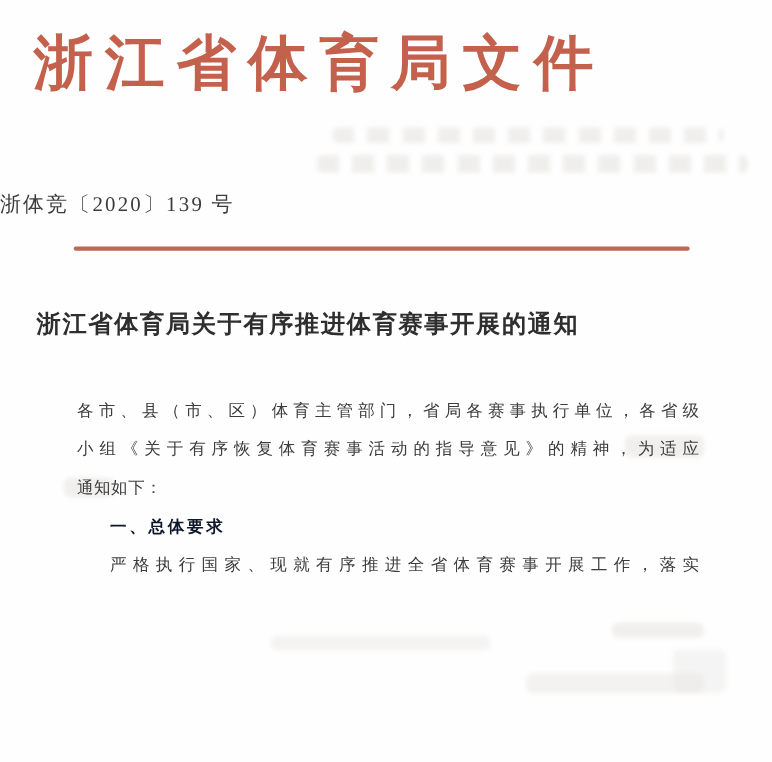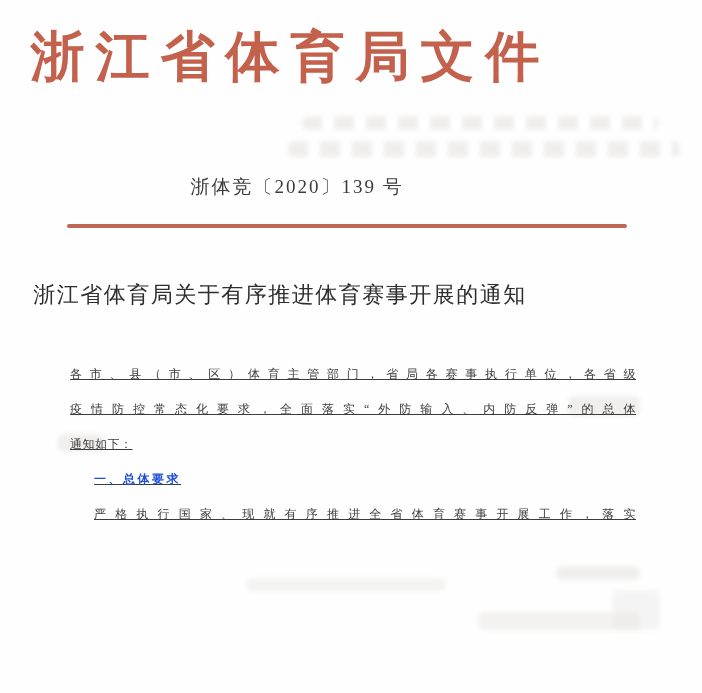--- a/index.html
+++ b/index.html
@@ -44,60 +44,59 @@
   .bleed-r2{top:141px;left:288px;width:392px;height:16px;}
   .bleed-b1{top:396px;left:568px;width:72px;height:20px;}
   .bleed-b2{top:434px;left:58px;width:46px;height:18px;}
   .bleed-b3{top:566px;left:556px;width:84px;height:14px;}
   .bleed-b4{top:578px;left:246px;width:200px;height:13px;opacity:.4;}
   .bleed-b5{top:612px;left:478px;width:162px;height:18px;opacity:.45;}
   .bleed-b6{top:590px;left:612px;width:48px;height:40px;opacity:.35;}
   
   .doc-number{
     position:absolute;top:174px;left:0;width:594px;
-    text-align:center;
+    text-align:left;
     font-size:19px;color:var(--body-ink);
     letter-spacing:2px;line-height:26px;
   }
   
   .red-rule{
     position:absolute;top:224px;left:67px;
     width:560px;height:4px;
     background:var(--rule-red);
     border-radius:2px;
   }
   
   .doc-title{
     position:absolute;top:279px;left:0;width:560px;
     text-align:center;
-    font-size:22px;font-weight:normal;
+    font-size:22px;font-weight:bold;
     color:var(--title-ink);
     letter-spacing:1.5px;line-height:32px;
     white-space:nowrap;
   }
   
   .body-block{
     position:absolute;top:357px;left:70px;width:566px;
-    font-size:12px;color:var(--body-ink);
+    font-size:15px;color:var(--body-ink);
     line-height:35px;
     letter-spacing:.5px;
-    text-decoration:underline;
   }
   .line{height:35px;white-space:nowrap;}
   .l-full{
     white-space:normal;
     text-align:justify;
     text-align-last:justify;
     text-justify:inter-character;
   }
   .l-indent{text-indent:2em;}
   .l-heading{
     font-family:"Liberation Sans","DejaVu Sans",sans-serif;
     font-weight:700;
-    color:#1d4ed8;
+    color:#0f172a;
     letter-spacing:2.5px;
   }
 </style>
 </head>
 <body>
 
 <div class="agency-title">浙江省体育局文件</div>
 
 <div class="bleed bleed-row bleed-r1"></div>
 <div class="bleed bleed-row bleed-r2"></div>
@@ -109,17 +108,17 @@
 <div class="bleed bleed-blob bleed-b6"></div>
 
 <div class="doc-number">浙体竞〔2020〕139 号</div>
 
 <div class="red-rule"></div>
 
 <div class="doc-title">浙江省体育局关于有序推进体育赛事开展的通知</div>
 
 <div class="body-block">
   <div class="line l-full">各市、县（市、区）体育主管部门，省局各赛事执行单位，各省级</div>
-  <div class="line l-full">疫情防控常态化要求，全面落实“外防输入、内防反弹”的总体</div>
+  <div class="line l-full">小组《关于有序恢复体育赛事活动的指导意见》的精神，为适应</div>
   <div class="line">通知如下：</div>
   <div class="line l-indent l-heading">一、总体要求</div>
   <div class="line l-indent l-full">严格执行国家、现就有序推进全省体育赛事开展工作，落实</div>
 </div>
 
 </body></html>

